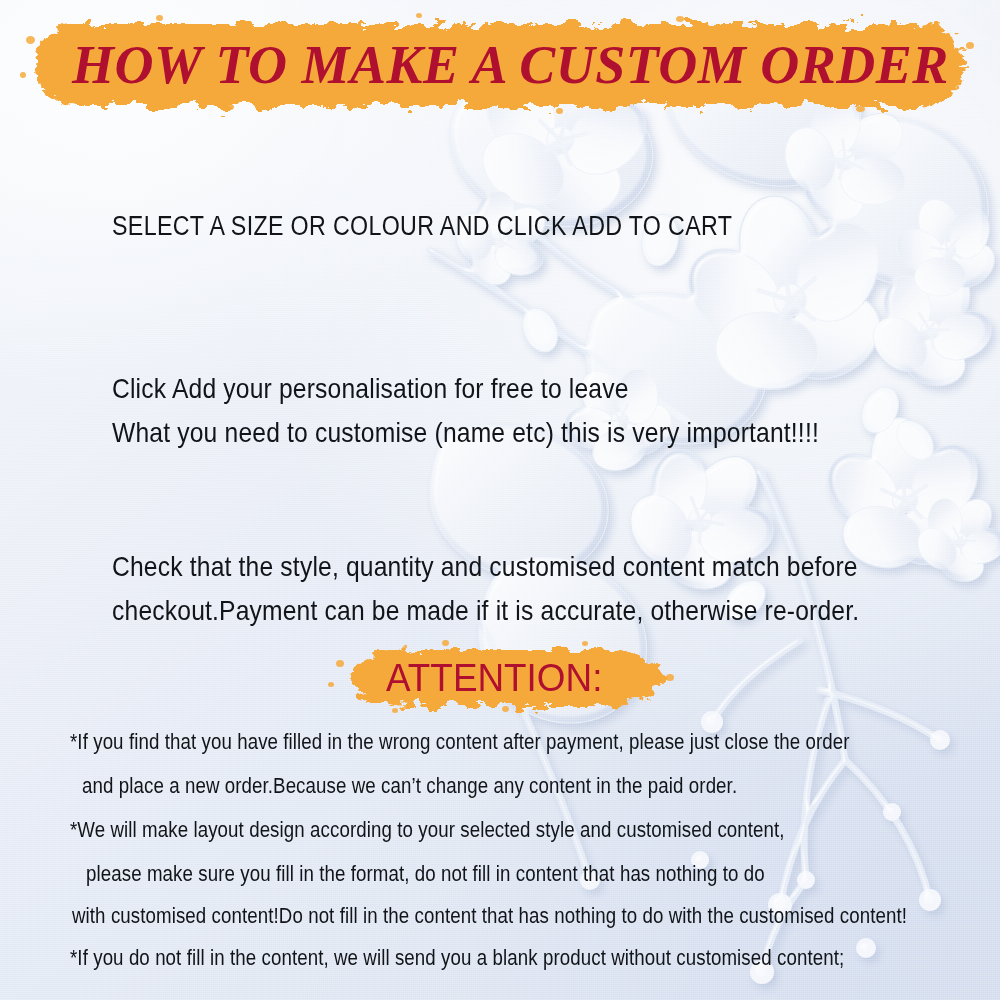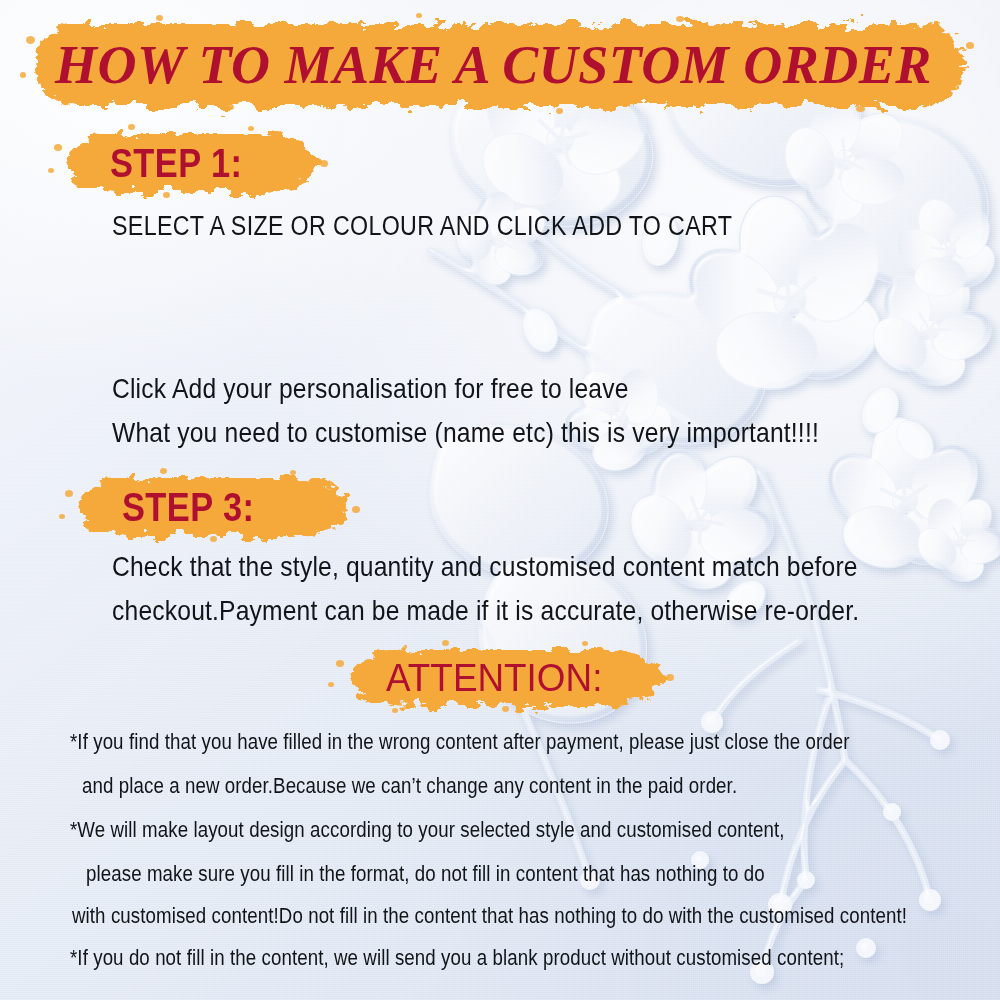--- a/index.html
+++ b/index.html
@@ -68,21 +68,21 @@
     left:36px;top:24px;width:928px;height:82px;
   }
   #title-band .swatch{
     border-radius:46px/40px;
   }
   #title-band .txt{
     font-family:"Liberation Serif", serif;
     font-style:italic;font-weight:bold;
     font-size:61px;
     letter-spacing:.5px;
-    margin-left:19px;
+    margin-left:36px;
   }
 
   
   .step-band .txt{
     font-family:"Liberation Sans Narrow","Liberation Sans",sans-serif;
     font-weight:bold;
     font-size:40px;
     transform:scaleX(.86);
     transform-origin:left center;
     margin-left:42px;
@@ -283,45 +283,25 @@
     <span class="speck" style="left: 120px; top: -9px; width: 7px; height: 6px; background: rgb(246, 169, 58);"></span>
     <span class="speck" style="left: 380px; top: -11px; width: 6px; height: 5px; background: rgb(246, 169, 58);"></span>
     <span class="speck" style="left: 640px; top: -8px; width: 8px; height: 6px; background: rgb(246, 169, 58);"></span>
     <span class="speck" style="left: 930px; top: 18px; width: 8px; height: 7px; background: rgb(246, 169, 58);"></span>
     <span class="speck" style="left: 190px; top: 80px; width: 8px; height: 6px; background: rgb(246, 169, 58);"></span>
     <span class="speck" style="left: 520px; top: 84px; width: 7px; height: 6px; background: rgb(246, 169, 58);"></span>
     <span class="speck" style="left: 820px; top: 82px; width: 9px; height: 6px; background: rgb(246, 169, 58);"></span>
     <span class="txt" style="color: rgb(176, 16, 47); font-size: 54px;">HOW TO MAKE A CUSTOM ORDER</span>
   </div>
 
-  <div class="band step-band" id="step1-band">
-    <span class="swatch" style="background: rgb(246, 169, 58);"></span>
-    <span class="speck" style="left: -14px; top: 10px; width: 8px; height: 7px; background: rgb(246, 169, 58);"></span>
-    <span class="speck" style="left: -20px; top: 34px; width: 6px; height: 5px; background: rgb(246, 169, 58);"></span>
-    <span class="speck" style="left: 60px; top: -10px; width: 7px; height: 6px; background: rgb(246, 169, 58);"></span>
-    <span class="speck" style="left: 180px; top: -8px; width: 6px; height: 5px; background: rgb(246, 169, 58);"></span>
-    <span class="speck" style="left: 252px; top: 26px; width: 8px; height: 7px; background: rgb(246, 169, 58);"></span>
-    <span class="speck" style="left: 95px; top: 58px; width: 7px; height: 6px; background: rgb(246, 169, 58);"></span>
-    <span class="txt" style="color: rgb(176, 16, 47);">STEP 1:</span>
-  </div>
   <div class="body-line step-body" id="s1-l1" style="color: rgb(17, 20, 24);">SELECT A SIZE OR COLOUR AND CLICK ADD TO CART</div>
 
   <div class="body-line step-body" id="s2-l1" style="color: rgb(17, 20, 24);">Click Add your personalisation for free to leave</div>
   <div class="body-line step-body" id="s2-l2" style="color: rgb(17, 20, 24);">What you need to customise (name etc) this is very important!!!!</div>
 
-  <div class="band step-band" id="step3-band">
-    <span class="swatch" style="background: rgb(246, 169, 58);"></span>
-    <span class="speck" style="left: -15px; top: 12px; width: 8px; height: 7px; background: rgb(246, 169, 58);"></span>
-    <span class="speck" style="left: -21px; top: 36px; width: 6px; height: 5px; background: rgb(246, 169, 58);"></span>
-    <span class="speck" style="left: 80px; top: -10px; width: 7px; height: 6px; background: rgb(246, 169, 58);"></span>
-    <span class="speck" style="left: 210px; top: -8px; width: 6px; height: 5px; background: rgb(246, 169, 58);"></span>
-    <span class="speck" style="left: 272px; top: 28px; width: 8px; height: 7px; background: rgb(246, 169, 58);"></span>
-    <span class="speck" style="left: 130px; top: 58px; width: 7px; height: 6px; background: rgb(246, 169, 58);"></span>
-    <span class="txt" style="color: rgb(176, 16, 47);">STEP 3:</span>
-  </div>
   <div class="body-line step-body" id="s3-l1" style="color: rgb(17, 20, 24);">Check that the style, quantity and customised content match before</div>
   <div class="body-line step-body" id="s3-l2" style="color: rgb(17, 20, 24);">checkout.Payment can be made if it is accurate, otherwise re-order.</div>
 
   <div class="band" id="attention-band">
     <span class="swatch" style="background: rgb(246, 169, 58);"></span>
     <span class="speck" style="left: -16px; top: 10px; width: 8px; height: 7px; background: rgb(246, 169, 58);"></span>
     <span class="speck" style="left: -24px; top: 32px; width: 6px; height: 5px; background: rgb(246, 169, 58);"></span>
     <span class="speck" style="left: 90px; top: -10px; width: 7px; height: 6px; background: rgb(246, 169, 58);"></span>
     <span class="speck" style="left: 230px; top: -9px; width: 6px; height: 5px; background: rgb(246, 169, 58);"></span>
     <span class="speck" style="left: 314px; top: 24px; width: 8px; height: 7px; background: rgb(246, 169, 58);"></span>

